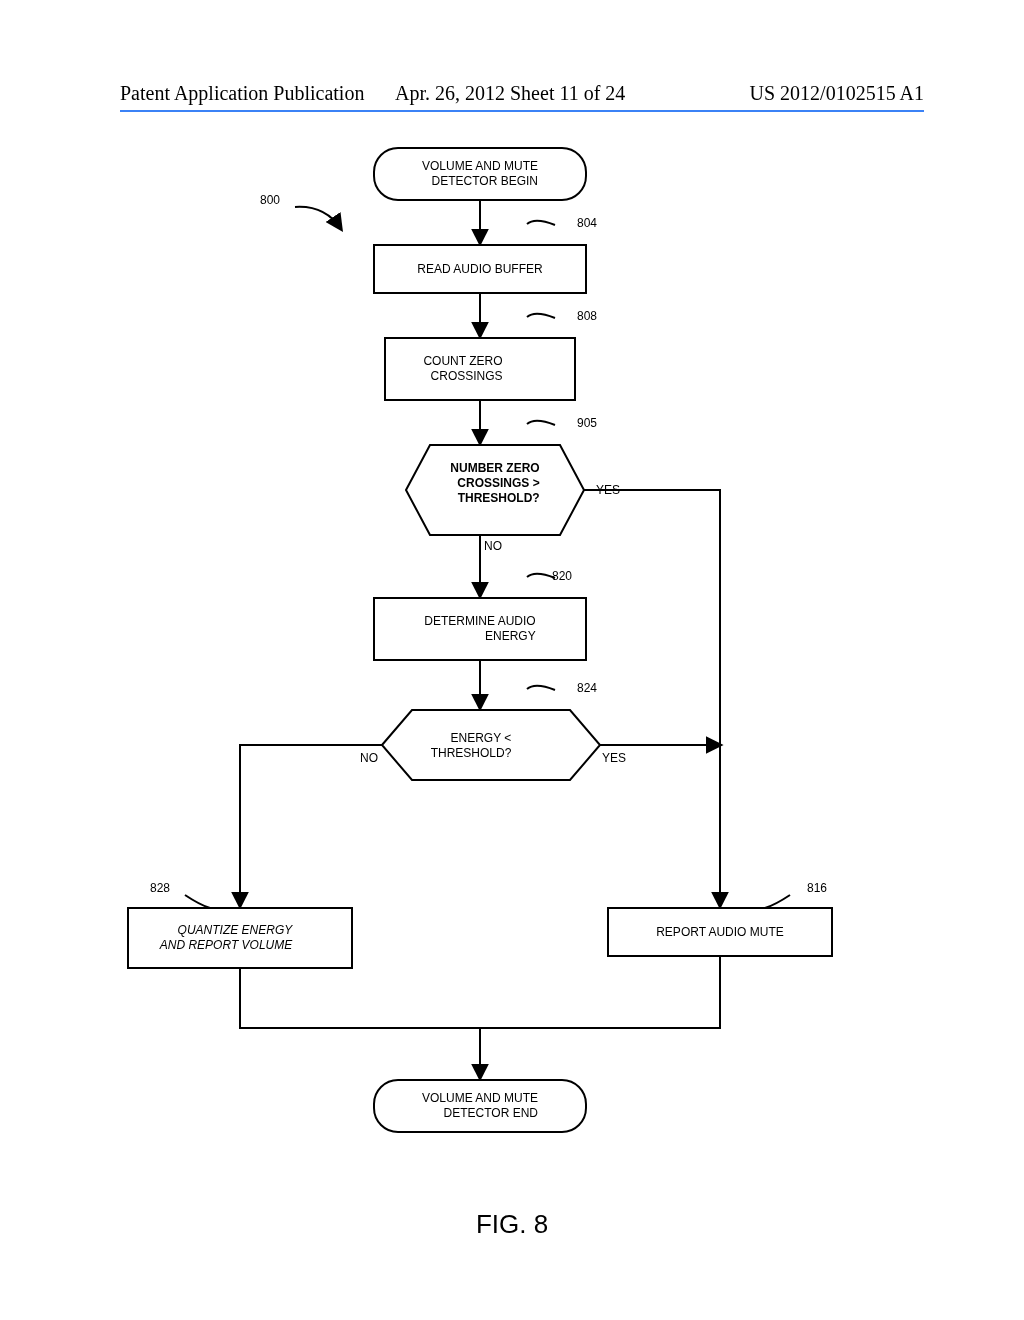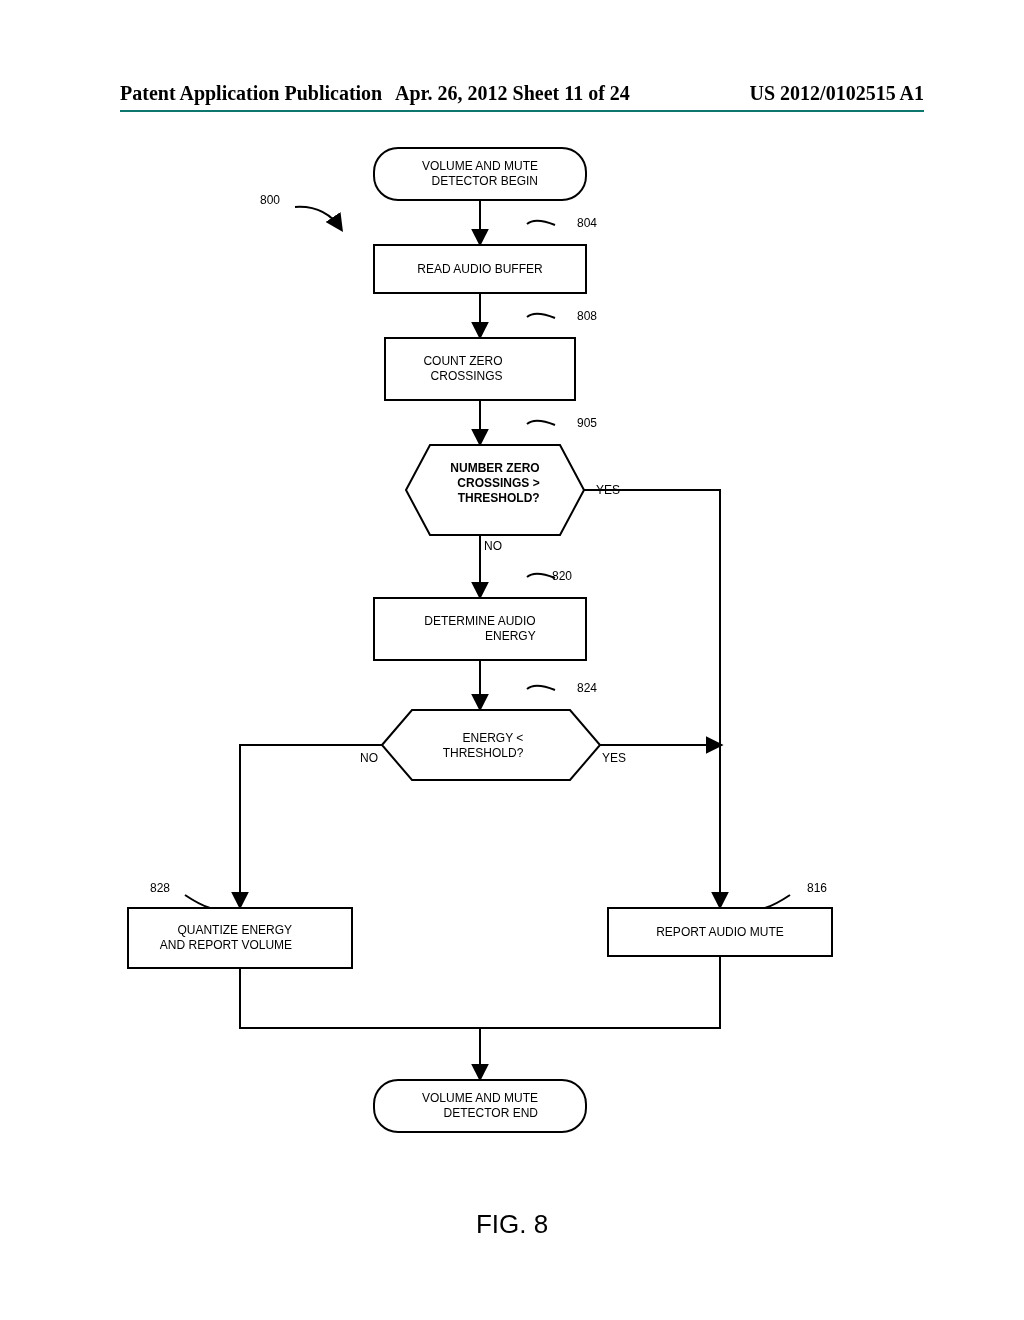--- a/index.html
+++ b/index.html
@@ -16,22 +16,22 @@
     background: #fff;
   }
   
   .hdr {
     position: absolute;
     top: 82px;
     left: 120px;
     right: 100px;
     height: 28px;
     font-size: 20px;
-    font-weight: bold;
-    border-bottom: 2px solid #0f766e;
+    font-weight: normal;
+    border-bottom: 2px solid #3b82f6;
     white-space: nowrap;
   }
   .hdr .l { position: absolute; left: 0; }
   .hdr .c { position: absolute; left: 275px; }
   .hdr .r { position: absolute; right: 0; }
 
   .diagram {
     position: absolute;
     left: 0; top: 0; right: 0; bottom: 0;
   }
@@ -148,27 +148,27 @@
 CROSSINGS &gt;
 THRESHOLD?</div>
     <div class="tlabel shape-label" style="left:596px; top:480px; width:50px; height:20px; justify-content:flex-start;">YES</div>
     <div class="tlabel shape-label" style="left:484px; top:536px; width:40px; height:20px; justify-content:flex-start;">NO</div>
 
     <div class="tlabel shape-label" style="left:532px; top:566px; width:60px; height:20px;">820</div>
     <div class="tlabel shape-label" style="left:374px; top:598px; width:212px; height:62px;">DETERMINE AUDIO
 ENERGY</div>
 
     <div class="tlabel shape-label" style="left:557px; top:678px; width:60px; height:20px;">824</div>
-    <div class="tlabel shape-label" style="left:384px; top:710px; width:198px; height:72px;">ENERGY &lt;
+    <div class="tlabel shape-label" style="left:372px; top:710px; width:198px; height:72px;">ENERGY &lt;
 THRESHOLD?</div>
     <div class="tlabel shape-label" style="left:602px; top:748px; width:50px; height:20px; justify-content:flex-start;">YES</div>
     <div class="tlabel shape-label" style="left:338px; top:748px; width:40px; height:20px; justify-content:flex-end;">NO</div>
 
     <div class="tlabel shape-label" style="left:135px; top:878px; width:50px; height:20px;">828</div>
-    <div class="tlabel shape-label" style="left:128px; top:908px; width:196px; height:60px;">QUANTIZE ENERGY
+    <div class="tlabel shape-label" style="left:128px; top:908px; width:196px; height:60px;font-style:italic;">QUANTIZE ENERGY
 AND REPORT VOLUME</div>
 
     <div class="tlabel shape-label" style="left:792px; top:878px; width:50px; height:20px;">816</div>
     <div class="tlabel shape-label" style="left:608px; top:908px; width:224px; height:48px;">REPORT AUDIO MUTE</div>
 
     <div class="tlabel shape-label" style="left:374px; top:1080px; width:212px; height:52px;">VOLUME AND MUTE
 DETECTOR END</div>
 
   </div>
 

